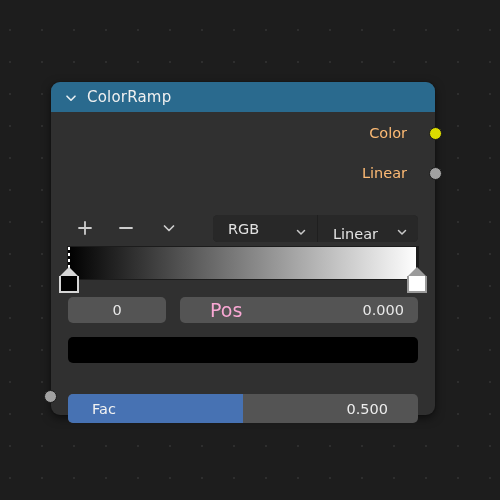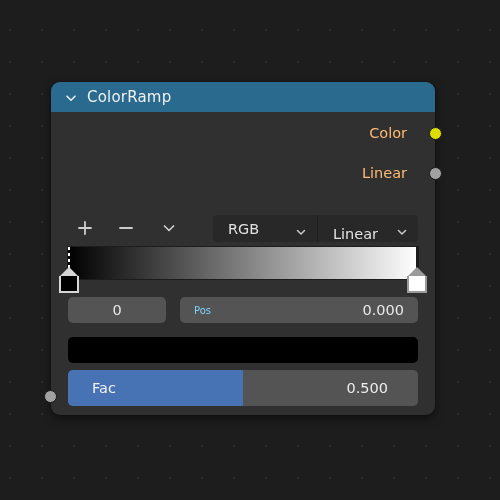--- a/index.html
+++ b/index.html
@@ -211,23 +211,23 @@
     box-sizing: border-box;
     cursor: pointer;
   }
   .field-center {
     width: 100%;
     text-align: center;
     color: #e8e8e8;
     font-size: 14.5px;
   }
   .field-name {
-    color: #7dd3fc;
-    font-size: 10px;
-    margin-left: 14px;
+    color: #f9a8d4;
+    font-size: 19px;
+    margin-left: 30px;
   }
   .field-val {
     color: #e8e8e8;
     font-size: 14.5px;
     margin-left: auto;
     margin-right: 14px;
   }
 
   .color-swatch {
     position: absolute;
@@ -237,23 +237,23 @@
     height: 26px;
     border-radius: 5px;
     background: #000000;
     cursor: pointer;
   }
 
   
   .slider {
     position: absolute;
     left: 17px;
-    top: 288px;
+    top: 312px;
     width: 350px;
-    height: 36px;
+    height: 29px;
     border-radius: 5px;
     background: #545454;
     overflow: hidden;
     cursor: ew-resize;
     display: flex;
     align-items: center;
   }
   .slider-fill {
     position: absolute;
     left: 0; top: 0;

